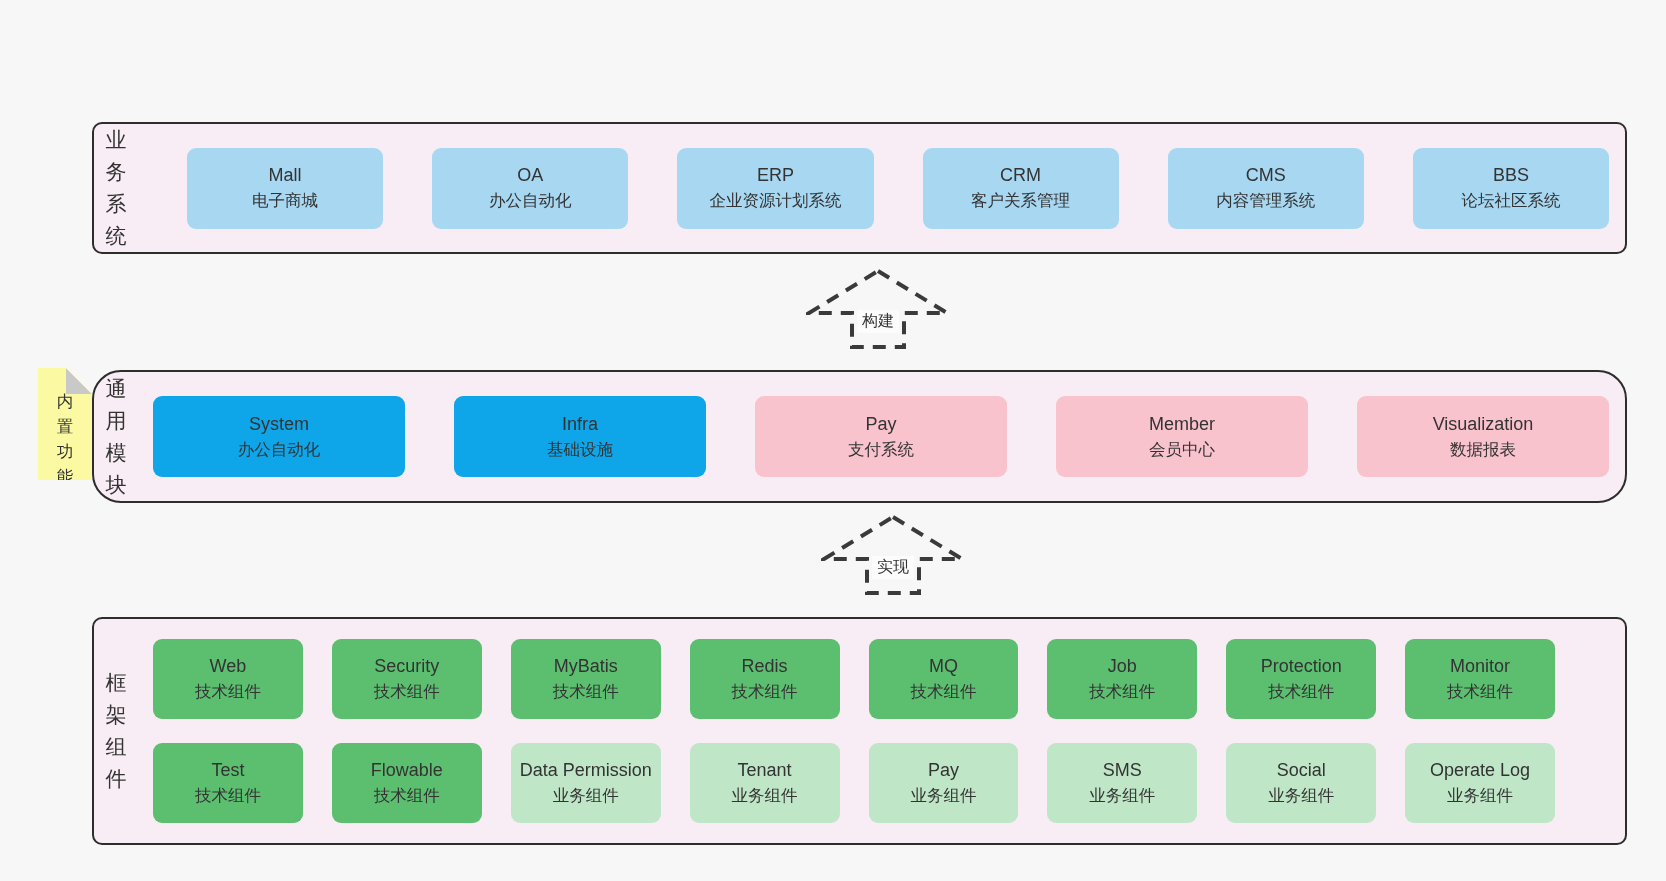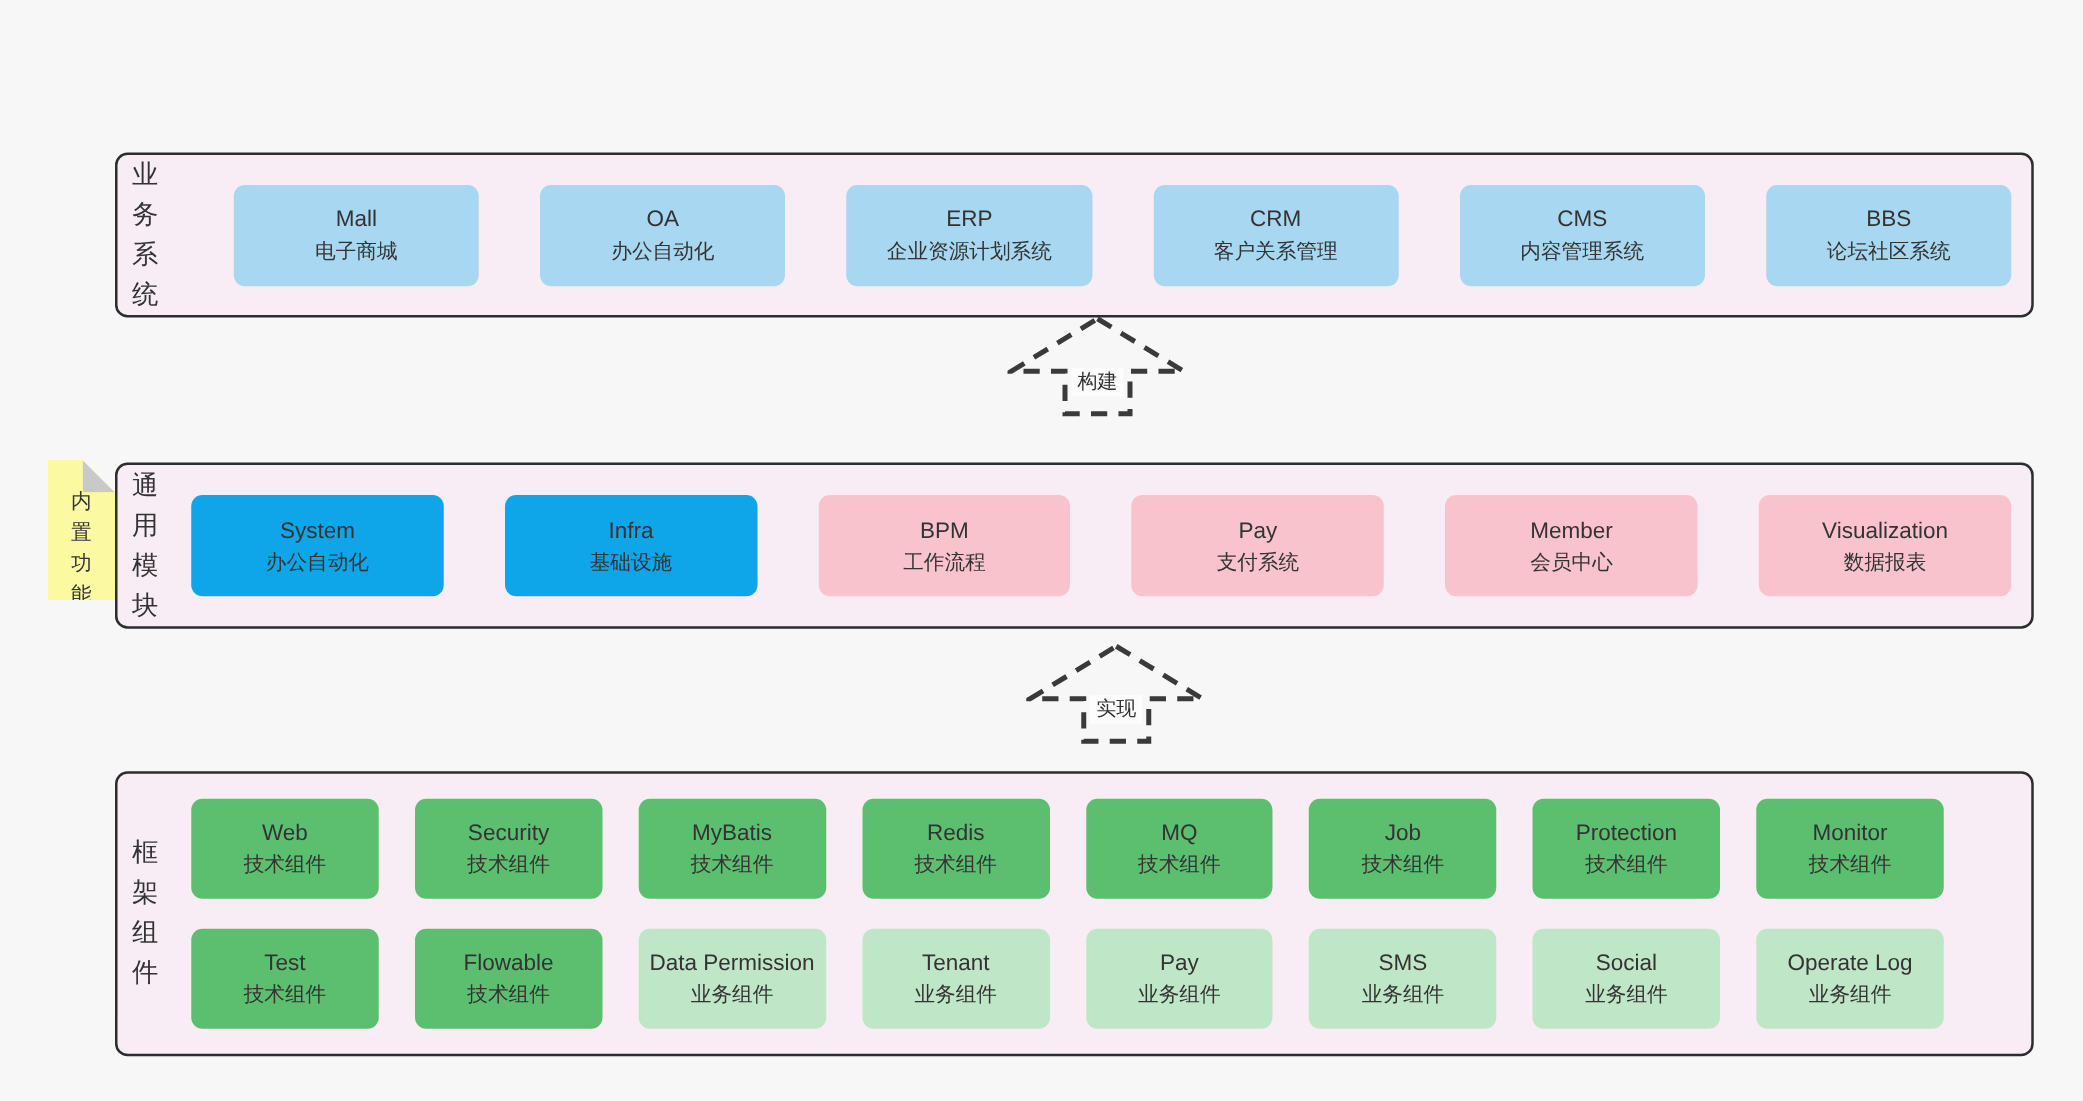--- a/index.html
+++ b/index.html
@@ -10,21 +10,21 @@
   }
   .stage{position:relative;width:1666px;height:881px;overflow:hidden;}
 
   
   .layer{
     position:absolute;left:92px;width:1535px;box-sizing:border-box;
     background:#f8edf5;border:2px solid #2d2d2d;border-radius:10px;
     display:flex;z-index:1;
   }
   .layer-1{top:122px;height:132px;gap:34px;}
-  .layer-2{top:370px;height:133px;}
+  .layer-2{top:370px;height:133px;border-radius:29px;}
   .layer-3{top:617px;height:228px;}
 
   .layer-label{flex:0 0 44px;display:flex;align-items:center;justify-content:center;}
   .layer-label span{
     display:block;width:23px;font-size:21px;line-height:32px;
     text-align:center;word-break:break-all;color:#333;
   }
 
   .boxes{flex:1;display:flex;align-items:center;gap:49px;padding:0 16px 0 15px;}
   .layer-rows{flex:1;display:flex;flex-direction:column;justify-content:center;gap:24px;padding:0 70px 0 15px;}
@@ -57,21 +57,21 @@
     display:block;width:20px;margin-top:21px;font-size:16.5px;line-height:25px;
     text-align:center;word-break:break-all;color:#333;
   }
   .fold{
     position:absolute;top:0;right:0;width:26px;height:26px;background:#c9c9c9;
     clip-path:polygon(0 0,100% 100%,0 100%);
   }
 
   
   .arrow{position:absolute;width:144px;height:82px;z-index:1;}
-  .arrow-1{left:806px;top:252px;}
+  .arrow-1{left:806px;top:268px;}
   .arrow-2{left:821px;top:514px;}
   .arrow svg{display:block;}
   .arrow-label{
     position:absolute;left:50%;top:42px;transform:translateX(-50%);
     background:#fcfcfc;padding:1px 5px;font-size:16px;color:#333;white-space:nowrap;
   }
 </style>
 </head>
 <body>
 
@@ -128,24 +128,20 @@
     <div class="boxes">
         <div class="box v-red">
           <div class="box-title">System</div>
           <div class="box-sub">办公自动化</div>
         </div>
         <div class="box v-red">
           <div class="box-title">Infra</div>
           <div class="box-sub">基础设施</div>
         </div>
         <div class="box v-pink">
-          <div class="box-title">BPM</div>
-          <div class="box-sub">工作流程</div>
-        </div>
-        <div class="box v-pink">
           <div class="box-title">Pay</div>
           <div class="box-sub">支付系统</div>
         </div>
         <div class="box v-pink">
           <div class="box-title">Member</div>
           <div class="box-sub">会员中心</div>
         </div>
         <div class="box v-pink">
           <div class="box-title">Visualization</div>
           <div class="box-sub">数据报表</div>

